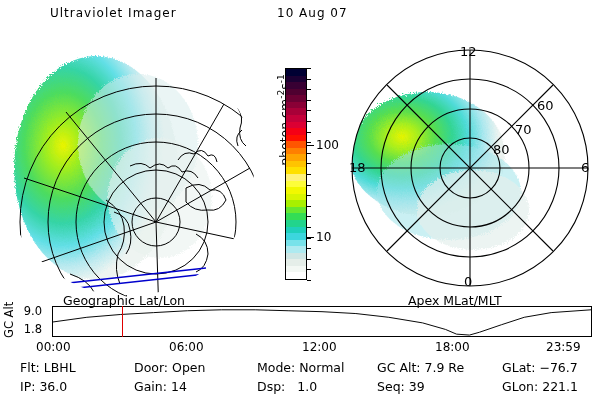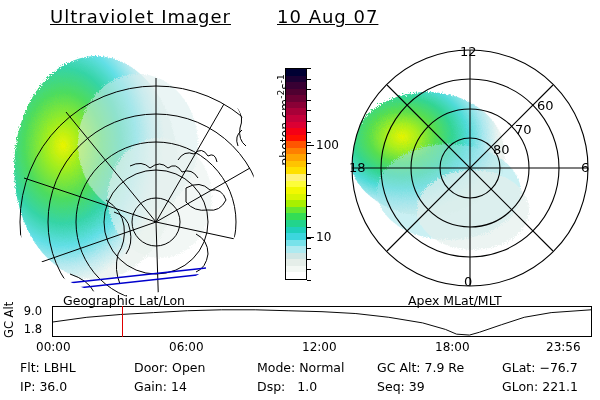--- a/index.html
+++ b/index.html
@@ -1,21 +1,21 @@
 <!DOCTYPE html>
 <html><head>
 <meta charset="utf-8">
 <style>
   html,body{margin:0;padding:0;background:#ffffff;}
   body{width:600px;height:400px;position:relative;overflow:hidden;
        font-family:"DejaVu Sans","Liberation Sans",sans-serif;color:#000;}
   .abs{position:absolute;}
   
   #header{top:6px;left:0;width:600px;height:24px;}
-  #header .ttl{position:absolute;font-size:18px;letter-spacing:1px;white-space:nowrap;text-decoration:underline;}
+  #header .ttl{position:absolute;font-size:12px;letter-spacing:1px;white-space:nowrap;}
   #hdr-title{left:50px;top:0;}
   #hdr-date{left:277px;top:0;}
   #hdr-time{left:430px;top:0;}
   
   #geo-panel{left:10px;top:48px;width:250px;height:248px;}
   #mlat-panel{left:345px;top:42px;width:250px;height:252px;}
   svg{display:block;}
   
   #cbar-wrap{left:266px;top:60px;width:80px;height:235px;}
   #cbar-box{position:absolute;left:19px;top:8px;width:22px;height:212px;
@@ -271,21 +271,21 @@
     </svg>
   </div>
   <div id="alt-marker" style="left:122px;"></div>
 </div>
 
 <div id="time-axis" class="abs">
   <span style="left:36px;">00:00</span>
   <span style="left:169px;">06:00</span>
   <span style="left:302px;">12:00</span>
   <span style="left:435px;">18:00</span>
-  <span style="left:546px;">23:56</span>
+  <span style="left:546px;">23:59</span>
 </div>
 
 <div id="status" class="abs">
   <div class="row" style="top:0;">
     <div class="cell c0"><span>Flt:</span> <span>LBHL</span></div>
     <div class="cell c1"><span>Door:</span> <span>Open</span></div>
     <div class="cell c2"><span>Mode:</span> <span>Normal</span></div>
     <div class="cell c3"><span>GC Alt:</span> <span>7.9 Re</span></div>
     <div class="cell c4"><span>GLat:</span> <span>−76.7</span></div>
   </div>

